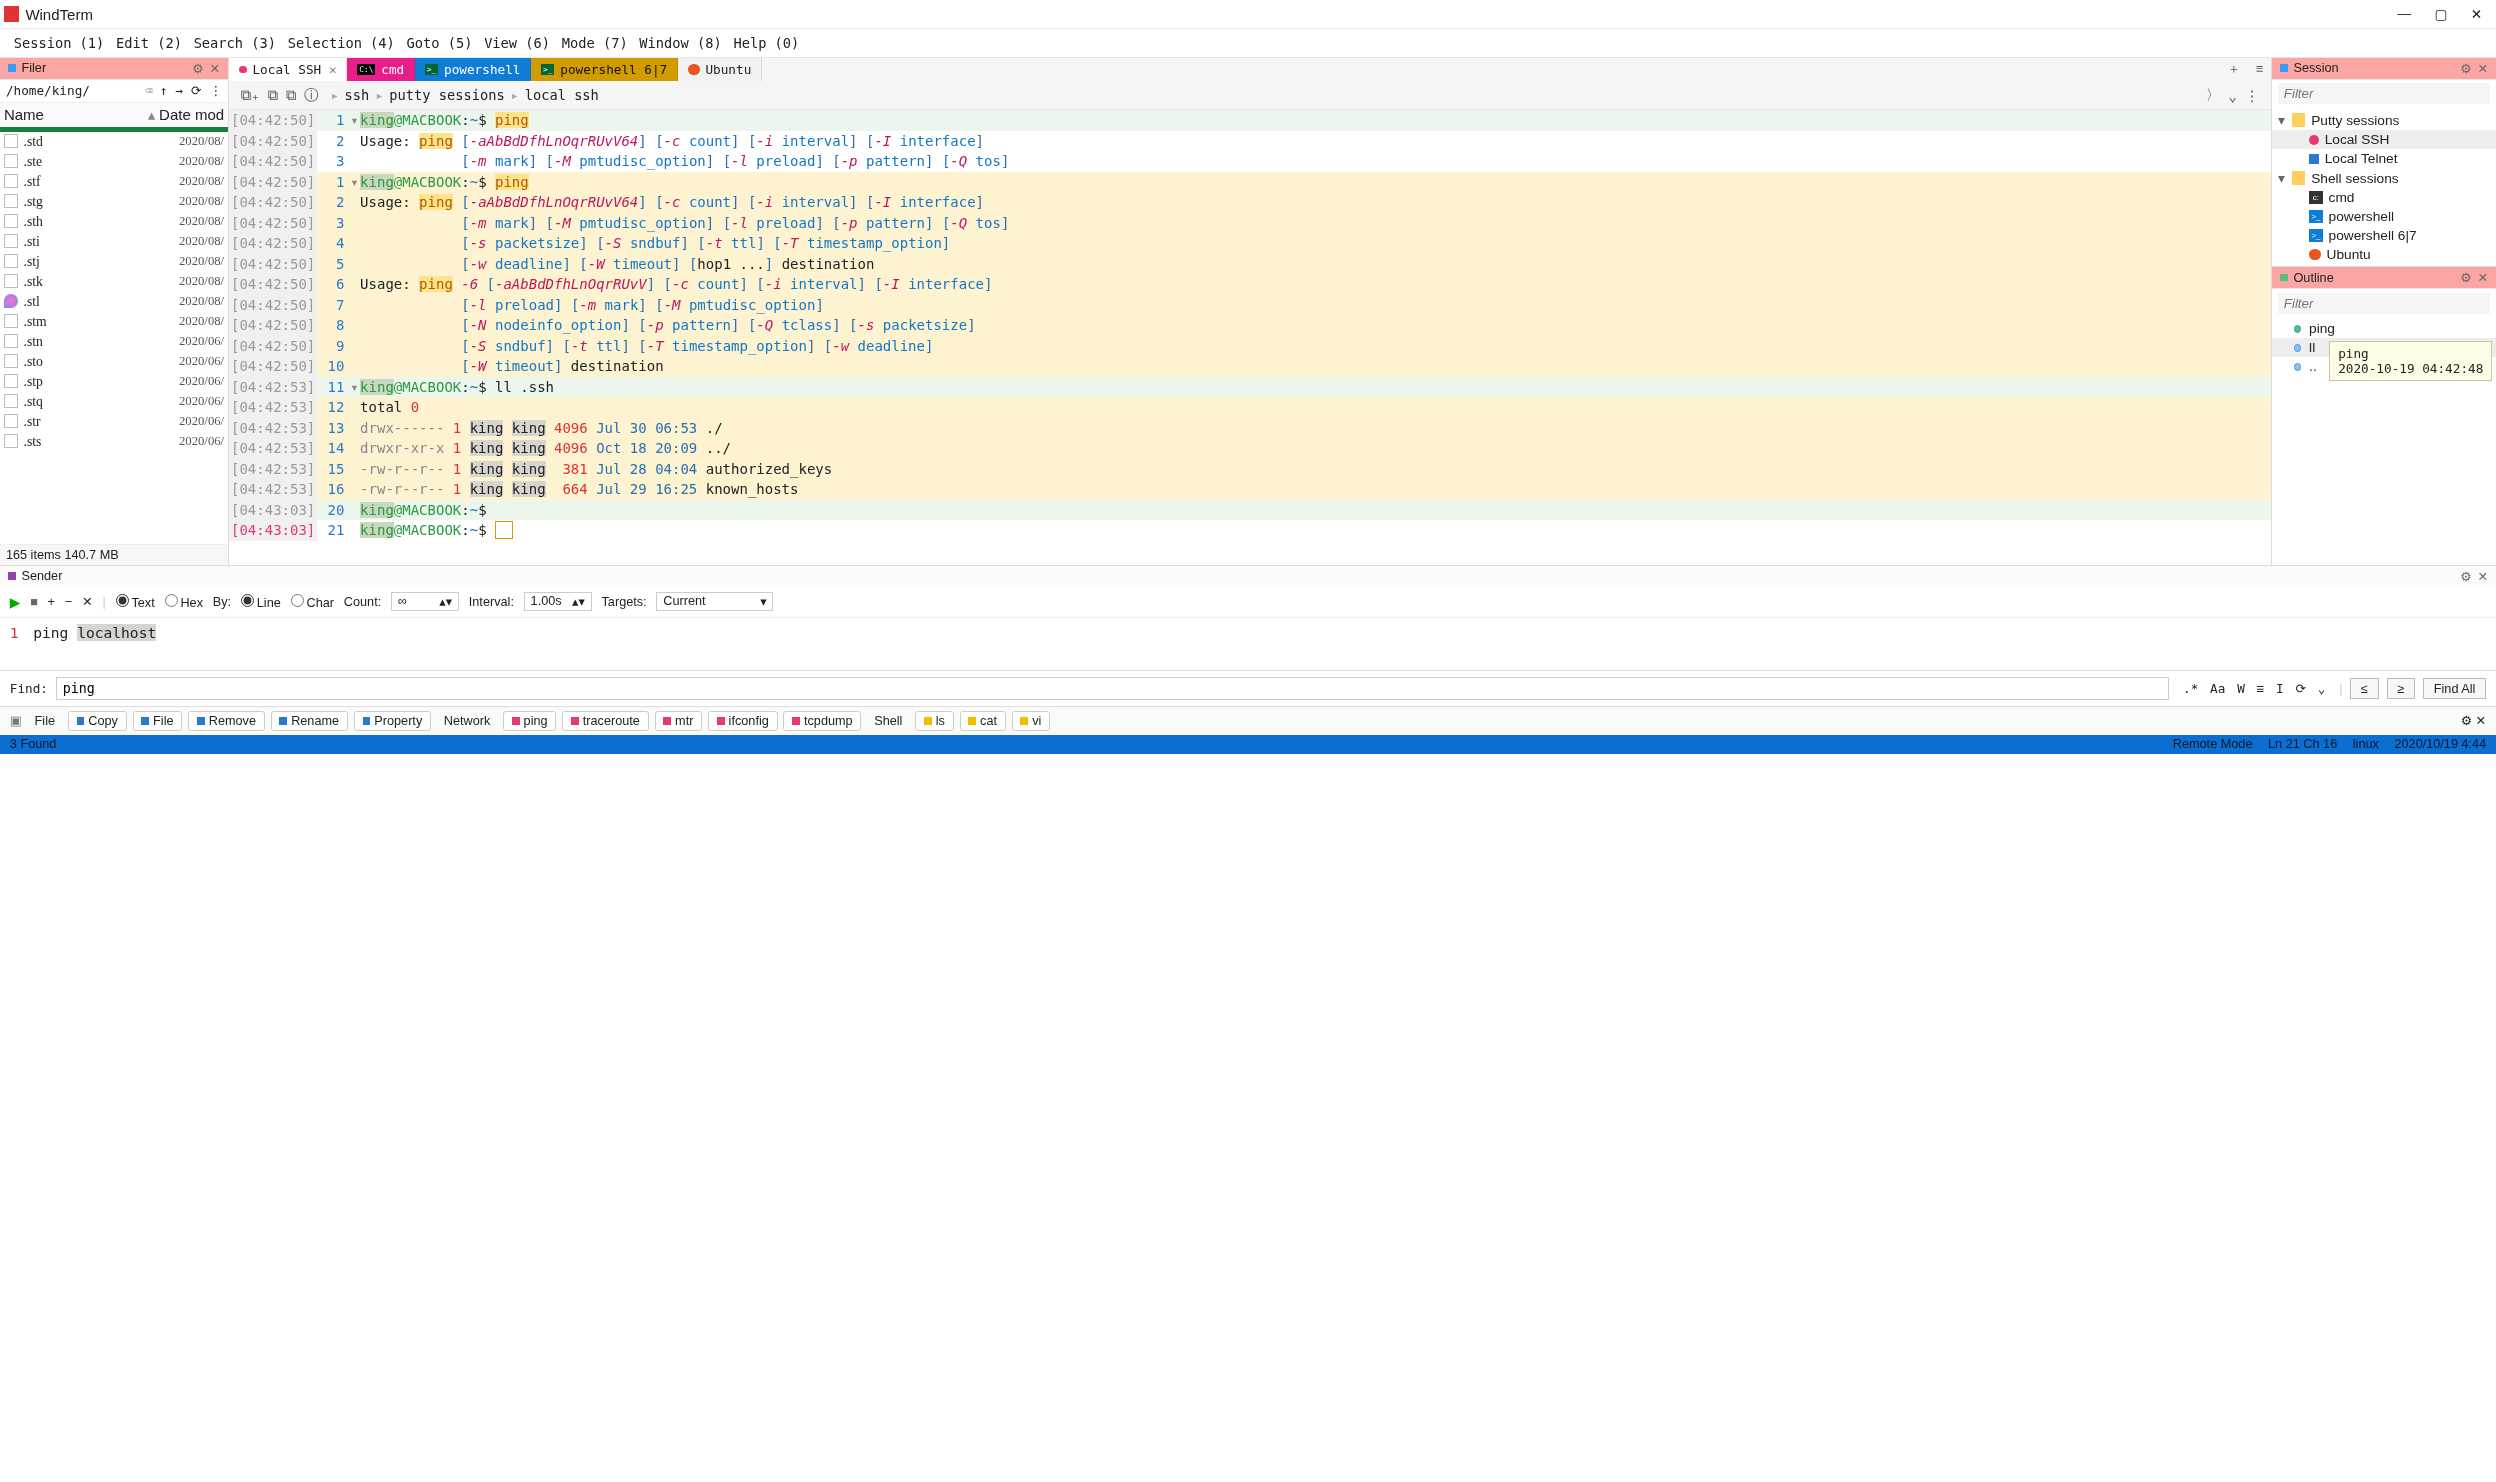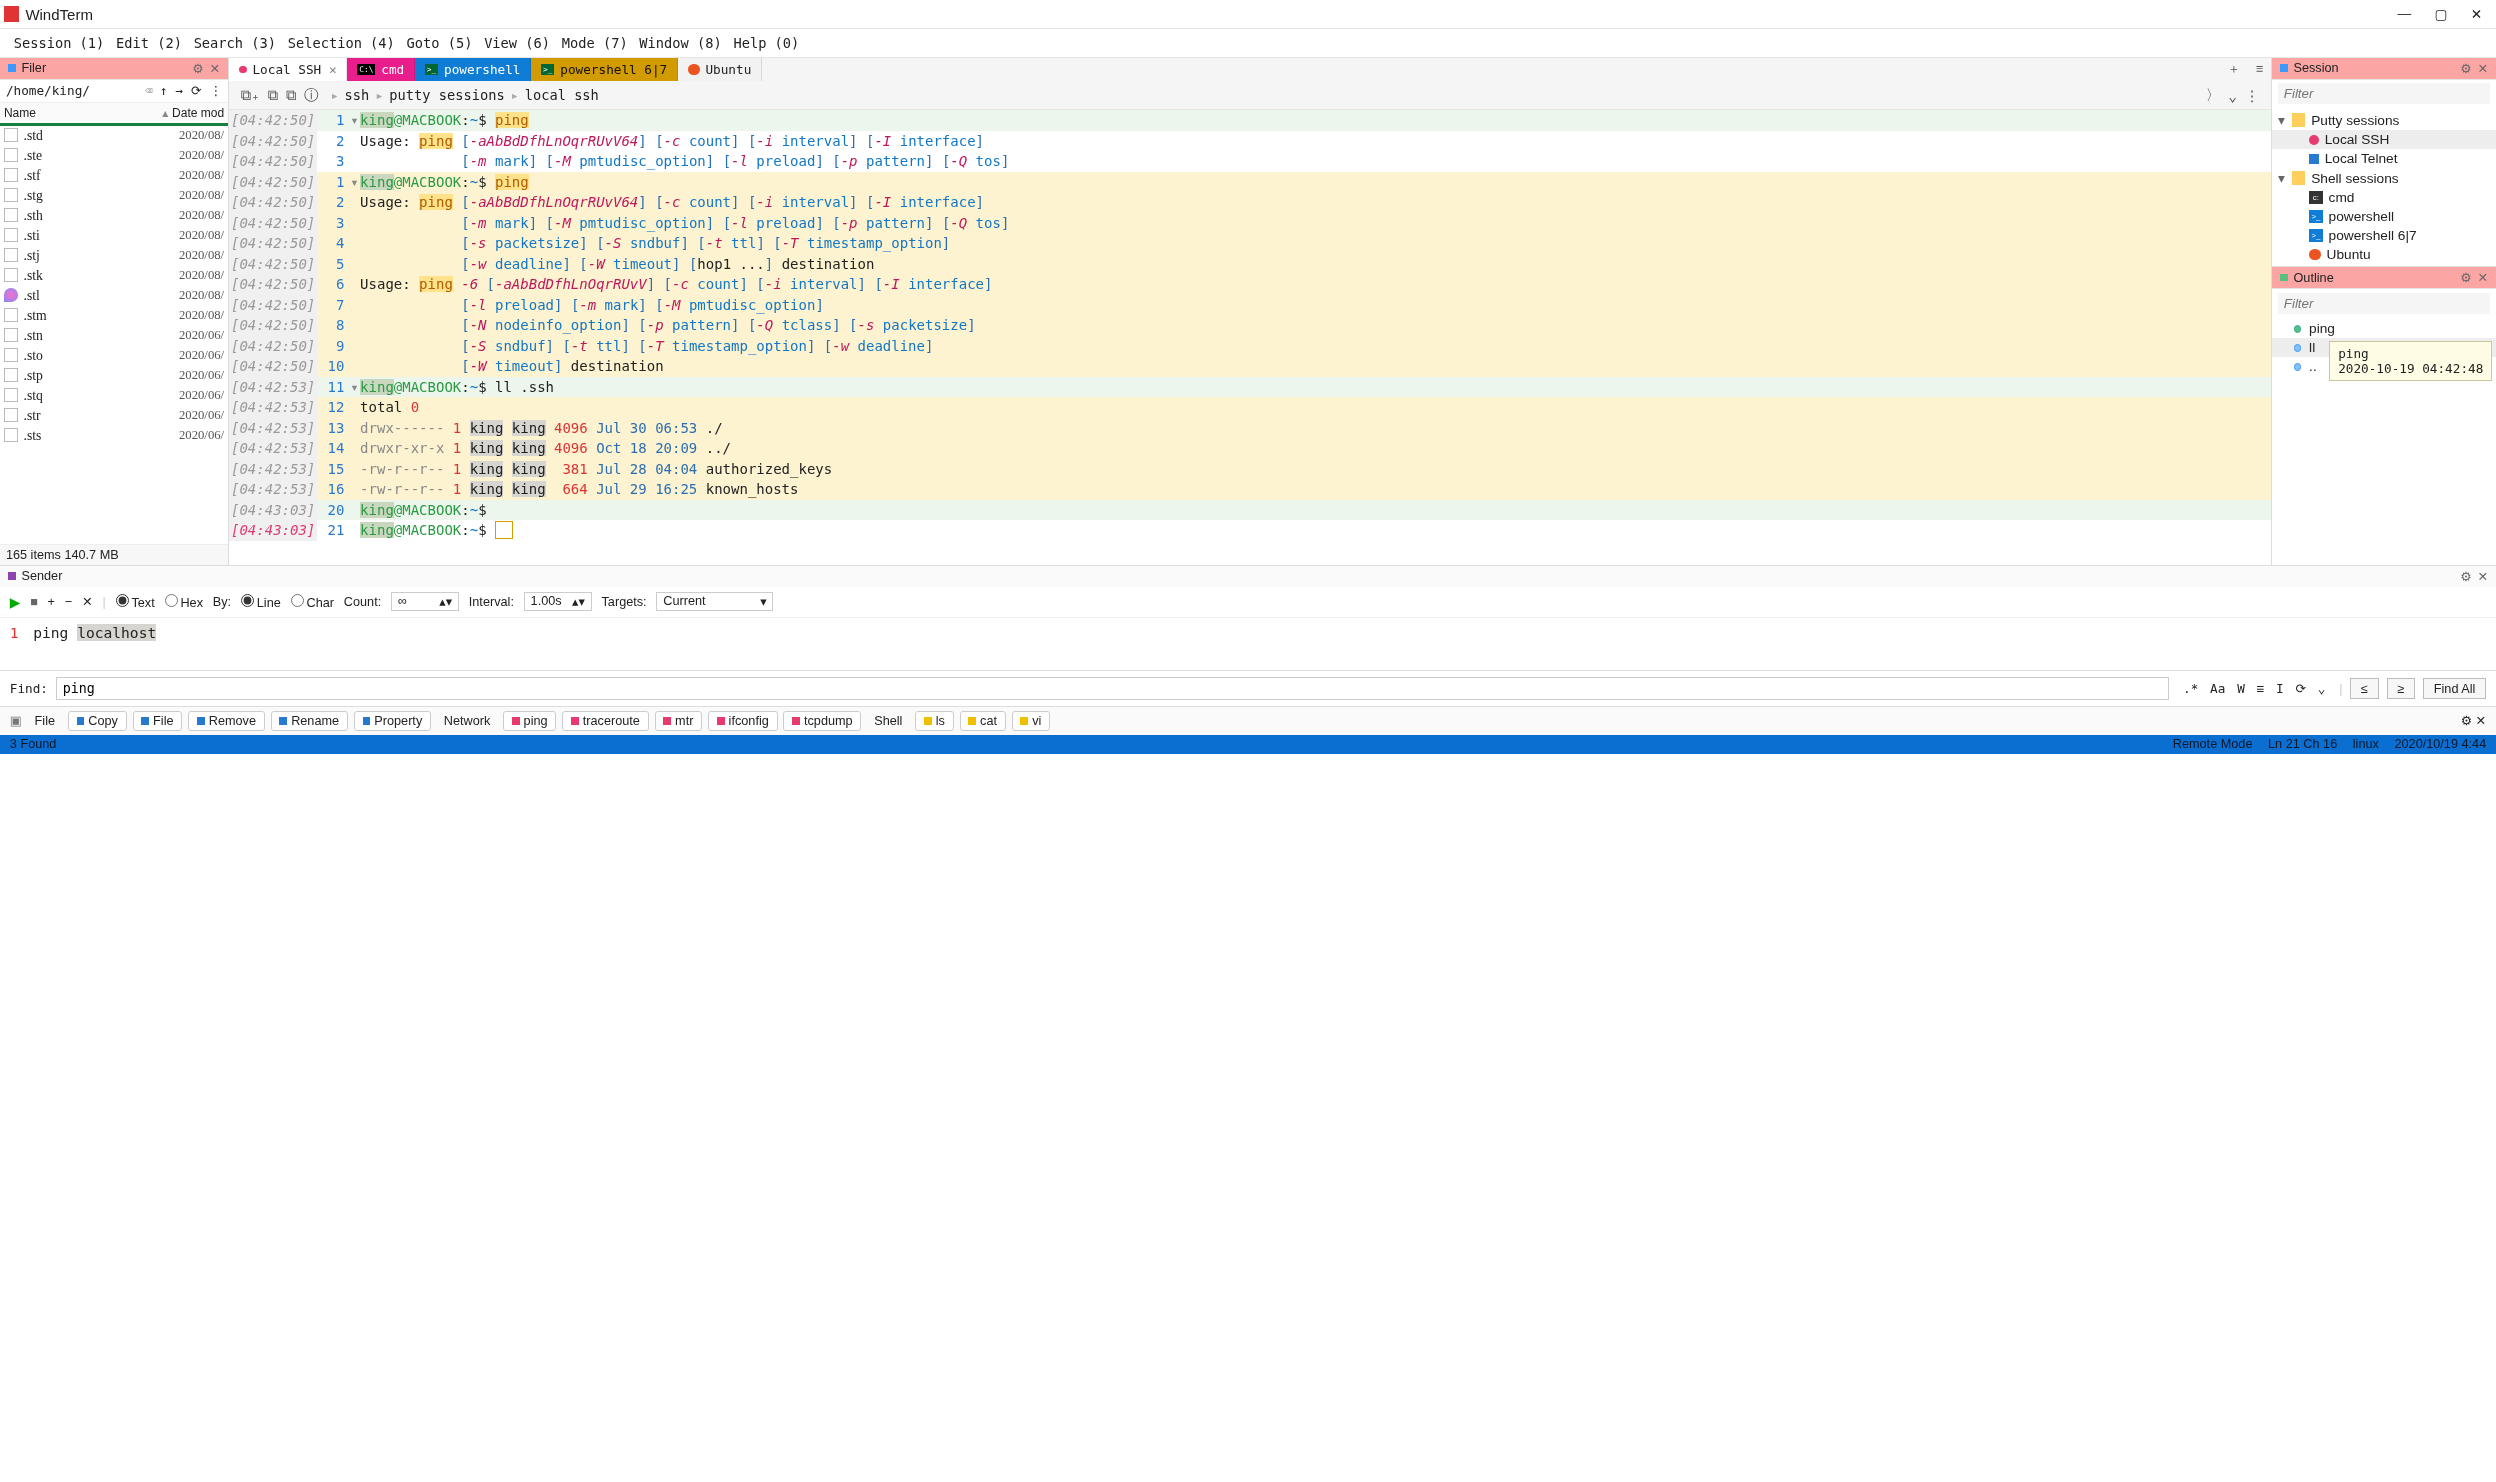--- a/index.html
+++ b/index.html
@@ -10,21 +10,21 @@
 .titlebar .winbtns { margin-left: auto; display: flex; gap: 23.4px; padding-right: 9.8px; font-size: 13.7px; }
 .menubar { display: flex; gap: 3.9px; padding: 3.9px 9.8px; font-family: monospace; font-size: 13.7px; border-bottom: 1px solid #e5e5e5; }
 .menubar span { padding: 2px 3.9px; }
 .main { display: flex; height: 507px; }
 .panel-hdr { display: flex; align-items: center; padding: 2.9px 7.8px; border-bottom: 1px solid #e5e5e5; background: #fca5a5; font-size: 12.7px; }
 .panel-hdr .dot { width: 7.8px; height: 7.8px; background: #3b99fc; margin-right: 5.9px; }
 .panel-hdr .tools { margin-left: auto; display: flex; gap: 5.9px; color: #666; }
 .filer { width: 229px; border-right: 1px solid #ddd; display: flex; flex-direction: column; }
 .filer .pathrow { display: flex; align-items: center; padding: 3.9px 5.9px; gap: 7.8px; font-family: monospace; }
 .filer .pathrow .path { flex: 1; }
-.filer .cols { display: flex; padding: 2.9px 3.9px; font-size: 12px; border-bottom: 3px solid #15803d; border-top: 1px solid #eee; background: #fafafa; align-items: center; }
+.filer .cols { display: flex; padding: 2.9px 3.9px; font-size: 15px; border-bottom: 5px solid #15803d; border-top: 1px solid #eee; background: #fafafa; }
 .filer .cols .c1 { flex: 1; }
 .filer .list { flex: 1; overflow: auto; }
 .filer .row { display: flex; padding: 2px 3.9px; font-size: 13.7px; font-family: Liberation Serif, serif; }
 .filer .row .icon { width: 13.7px; height: 13.7px; border: 1px solid #bbb; margin-right: 5.9px; }
 .filer .row .nm { flex: 1; }
 .filer .row .dt { color: #555; font-size: 12.7px; }
 .filer .footer { padding: 2.9px 5.9px; border-top: 1px solid #eee; font-size: 12.7px; background: #f7f7f7; }
 .center { flex: 1; display: flex; flex-direction: column; border-right: 1px solid #ddd; min-width: 0; }
 .tabs { display: flex; align-items: center; background: #f5f5f5; }
 .tab { display: flex; align-items: center; height: 23.4px; padding: 0 9.8px; font-size: 12.7px; font-family: monospace; border-right: 1px solid rgba(0,0,0,0.1); white-space: nowrap; }
@@ -36,21 +36,21 @@
 .tab.ps2 { background: #d29b00; color: #111; }
 .tab.ubu { background: #f2f2f2; }
 .tabs .spacer { flex: 1; }
 .tabs .tmenu { padding: 0 7.8px; color: #555; }
 .pathbar { height: 29px; background: #f5f5f5; display: flex; align-items: center; padding: 0 7.8px; border-bottom: 1px solid #e5e5e5; font-family: monospace; font-size: 13.7px; }
 .pathbar .icobtn { padding: 0 3.9px; color: #555; font-size: 14.6px; }
 .pathbar .crumbs { flex: 1; display: flex; align-items: center; gap: 5.9px; margin-left: 7.8px; }
 .pathbar .sep { color: #aaa; }
 .term { flex: 1; overflow: auto; background: #fff; font-family: "DejaVu Sans Mono","Menlo",monospace; font-size: 14px; line-height: 20.5px; position: relative; }
 .term .line { display: flex; white-space: pre; }
-.term .ts { color: #9a9a9a; background: #f0f0f0; padding: 0 2px; font-style: italic; }
+.term .ts { color: #9a9a9a; background: #f0f0f0; padding: 0 2px; }
 .term .ln { width: 33px; text-align: right; color: #2879d0; padding-right: 5.9px; }
 .term .gut { width: 7.8px; }
 .term .txt { flex: 1; padding-left: 2px; }
 .bg-green { background: #ecf6ec; }
 .bg-yellow { background: #fdf3d1; }
 .hl-ping { color: #b05c00; background: #ffe28a; }
 .hl-opt  { color: #be185d; font-style: italic; }
 .hl-br   { color: #2b6fb3; }
 .hl-arg  { color: #1277c7; }
 .hl-prompt-user { color: #2a9a43; }

